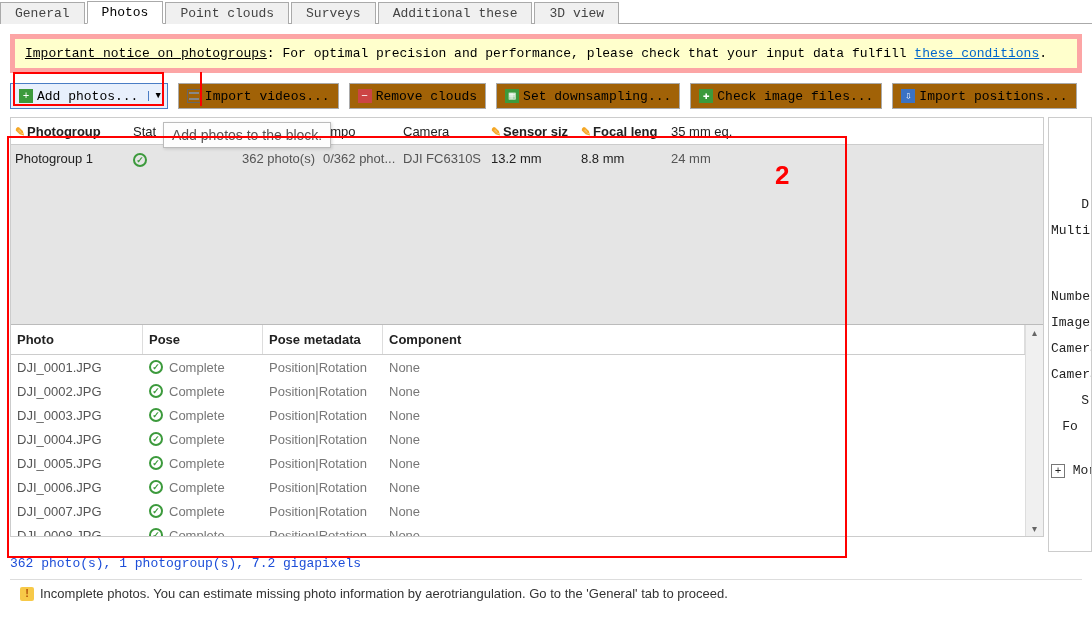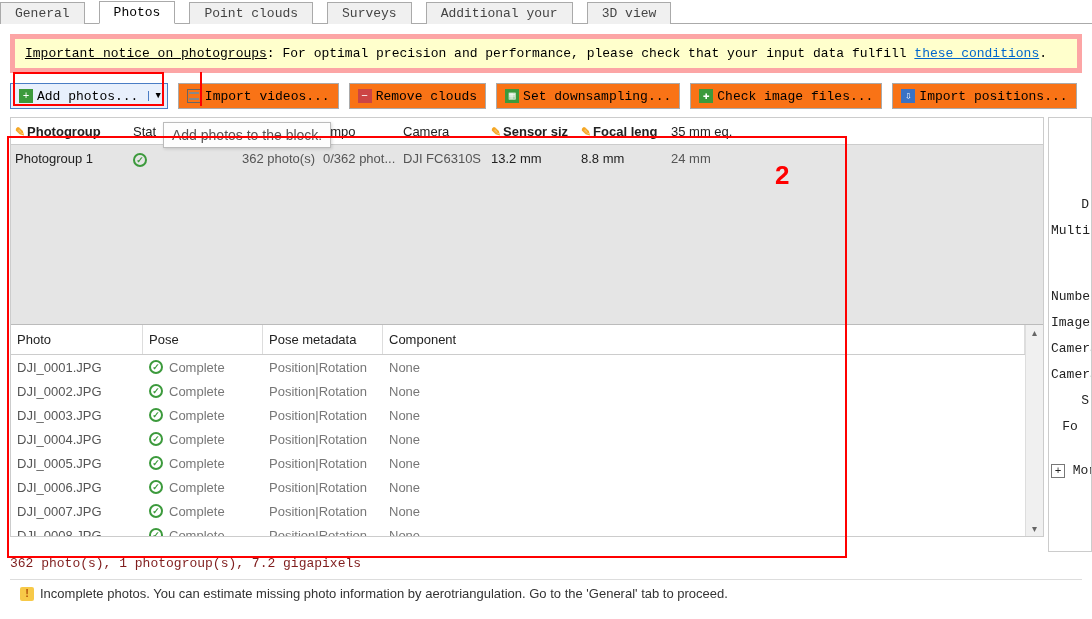--- a/index.html
+++ b/index.html
@@ -19,21 +19,21 @@
     border-bottom: 1px solid #aaa;
     font-family: "Courier New", monospace;
     font-size: 13px;
     height: 24px;
     align-items: flex-end;
   }
   .tab {
     padding: 3px 14px;
     border: 1px solid #aaa;
     border-bottom: none;
-    margin-right: 14px;
+    margin-right: 2px;
     background: #f0f0f0;
     color: #444;
     position: relative;
     top: 1px;
     text-align: right;
   }
   .tab.active {
     background: #fff;
     color: #000;
     border-bottom: 1px solid #fff;
@@ -55,21 +55,21 @@
     display: flex;
     gap: 10px;
     padding: 0 10px 8px 10px;
     font-family: "Courier New", monospace;
     font-size: 13px;
   }
   .btn {
     display: flex;
     align-items: center;
     border: 1px solid #aaa;
-    background: #f97316;
+    background: #a16207;
     padding: 4px 8px;
     height: 26px;
     white-space: nowrap;
     gap: 4px;
   }
   .btn.split {
     padding-right: 0;
     border-color: #4a7dc5;
     background: #e8f0fc;
   }
@@ -224,40 +224,40 @@
   }
   .ph-head {
     border-bottom: 1px solid #ccc;
     height: 30px;
   }
   .ph-head > div {
     padding: 0 6px;
     border-right: 1px solid #ddd;
     color: #222;
     height: 100%;
-    display:flex;align-items:center;
+    display:flex;align-items:center;font-weight:bold;
   }
   .ph-row > div {
     padding: 0 6px;
     color: #777;
   }
   .ph-row .fname { color: #555; }
   .pose { display:flex; align-items:center; gap:6px;}
   .scrollbar {
     width: 18px; background: #f0f0f0; border-left:1px solid #ddd;
     display:flex;flex-direction:column;justify-content:space-between;align-items:center;
     font-size:10px;color:#666;padding:2px 0;
   }
 
   
   .status1 {
     font-family: "Courier New", monospace;
     font-size: 13px;
     padding: 4px 10px;
-    color: #7f1d1d;
+    color: #1d4ed8;
   }
   .status2 {
     font-size: 13px;
     padding: 6px 10px 0 10px;
     color: #333;
     display:flex;align-items:center;gap:6px;
     border-top: 1px solid #ddd;
     margin: 4px 10px 0 10px;
   }
   .warn {
@@ -273,21 +273,21 @@
   }
 </style>
 </head>
 <body>
 
 <div class="tabs">
   <div class="tab">General</div>
   <div class="tab active">Photos</div>
   <div class="tab">Point clouds</div>
   <div class="tab">Surveys</div>
-  <div class="tab">Additional your</div>
+  <div class="tab">Additional these</div>
   <div class="tab">3D view</div>
 </div>
 
 <div class="notice">
   <span class="underline">Important notice on photogroups</span><span>: For optimal precision and performance, please check that your input data fulfill </span><a href="#">these conditions</a><span>.</span>
 </div>
 
 <div class="toolbar">
   <div class="btn split">
     <span class="icon-sq icon-green">+</span>

